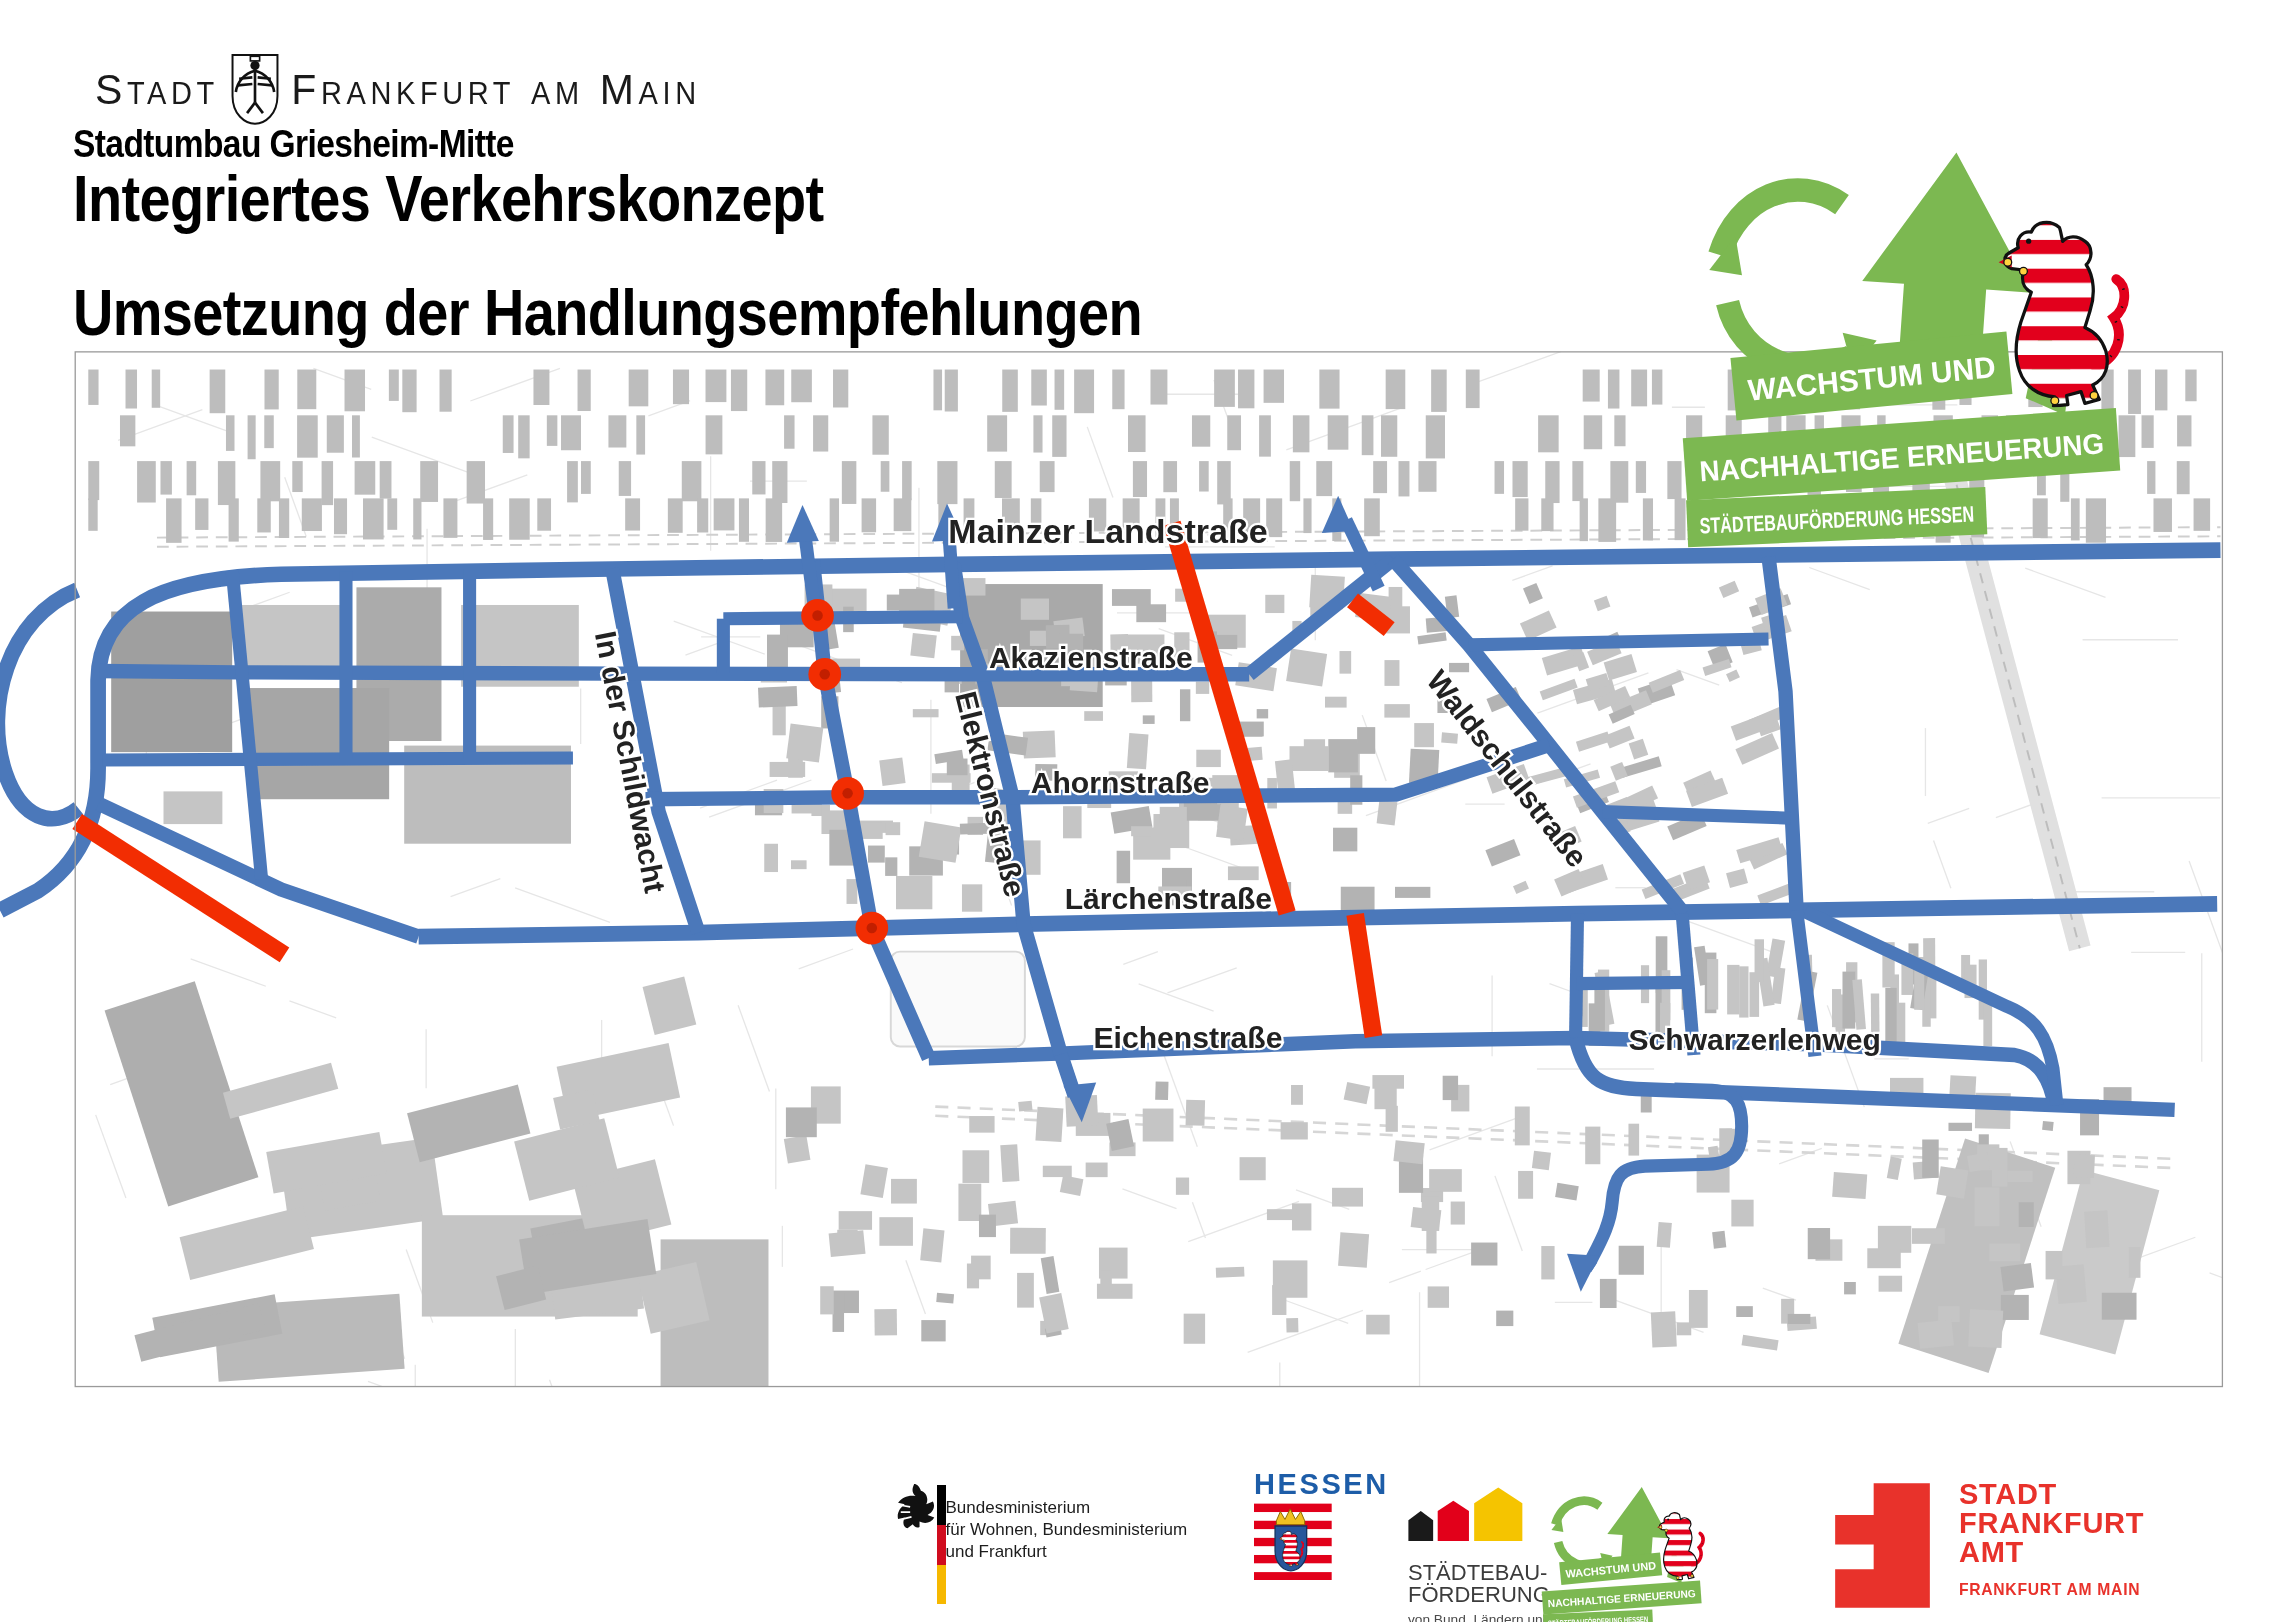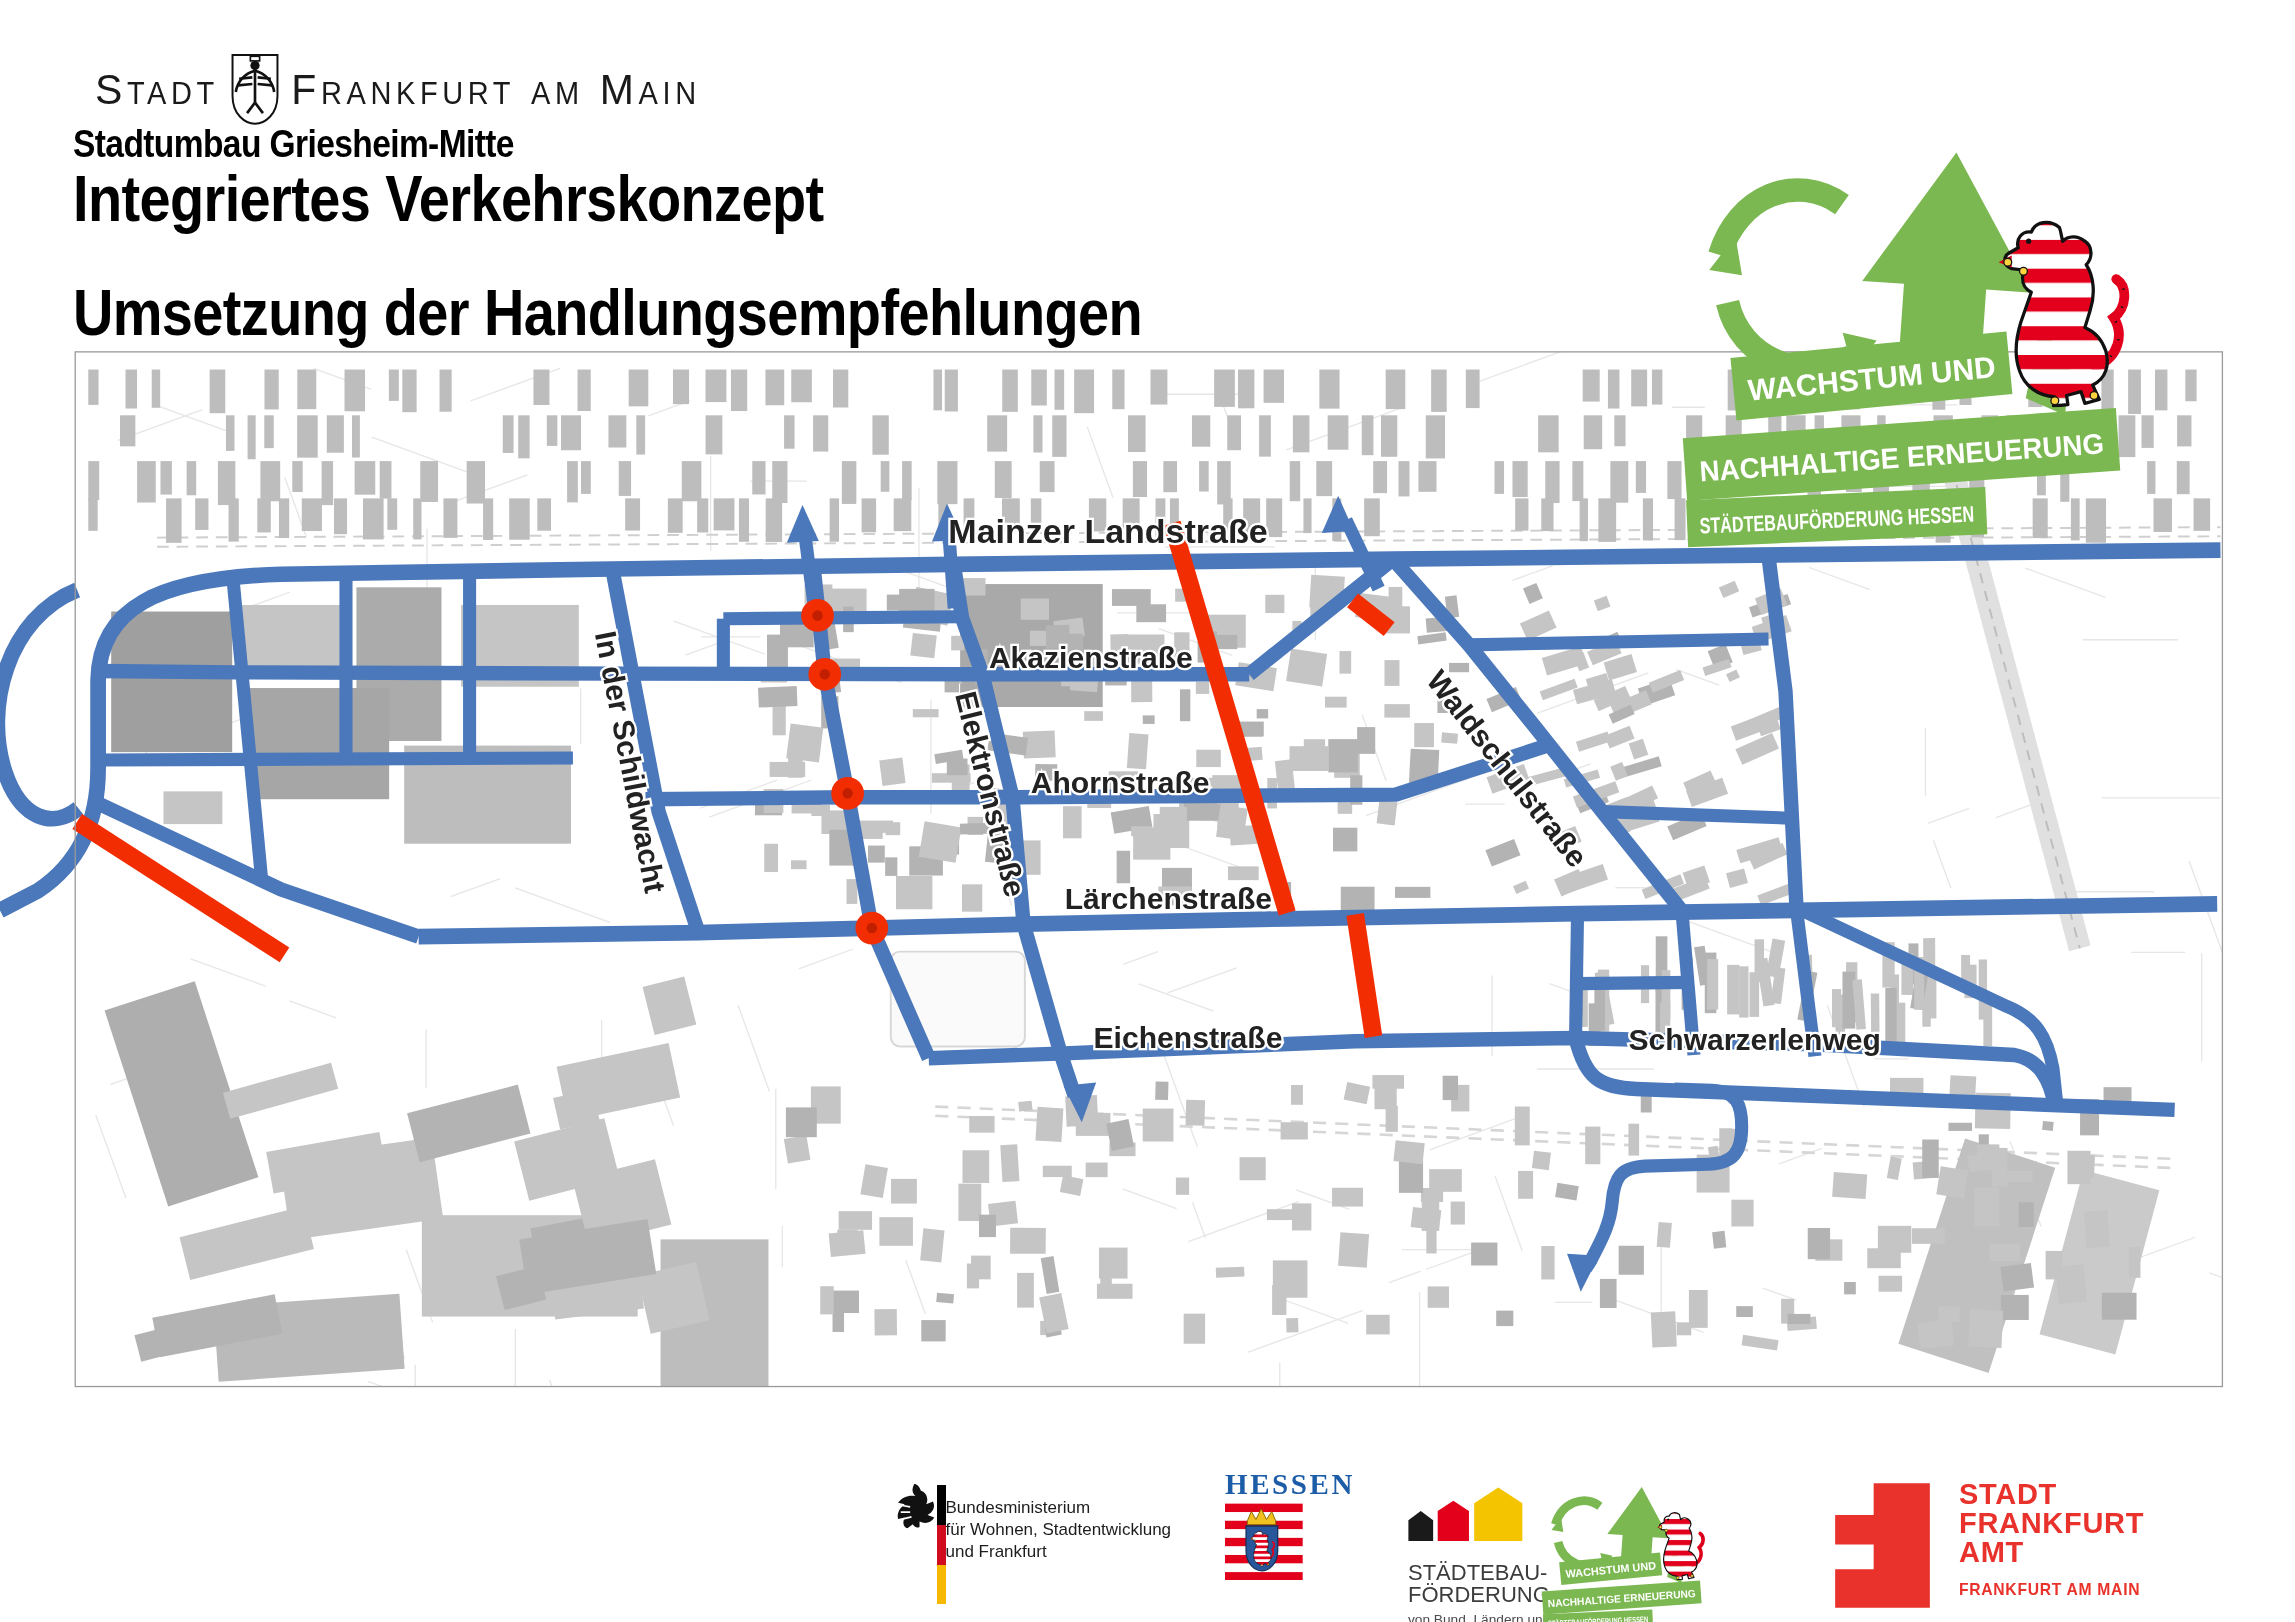--- a/index.html
+++ b/index.html
@@ -15,21 +15,21 @@
             transform:scaleX(.86);transform-origin:left top;white-space:nowrap;letter-spacing:-0.7px;}
   .t1{top:122px;font-size:39px;}
   .t2{top:161px;font-size:65px;}
   .t3{top:275px;font-size:65px;}
   
   .flogo{position:absolute;}
   .bmwsb{left:890px;top:1480px;display:flex;}
   .bmwsb .bar{width:8.5px;height:119px;display:flex;flex-direction:column;margin-top:5.2px;}
   .bmwsb .bar span{flex:1;}
   .bmwsb .txt{font-size:17px;line-height:22px;color:#1d1d1d;padding-top:17px;}
-  .hessen{left:1225px;top:1468px;font-family:Liberation Serif, serif;}
+  .hessen{left:1254px;top:1468px;}
   .hessen .hname{font-size:29px;font-weight:bold;color:#1d5da8;letter-spacing:2.6px;}
   .staedtebau{left:1408px;top:1485px;}
   .staedtebau .big{font-size:22px;font-weight:normal;color:#3c3c3c;line-height:21.6px;margin-top:19px;}
   .staedtebau .small{font-size:13.7px;color:#4a4a4a;line-height:16.4px;margin-top:6.5px;}
   .spa{left:1832px;top:1480px;display:flex;gap:26px;}
   .spa .txt{color:#e8322b;font-weight:bold;}
   .spa .big{font-size:29px;line-height:29px;letter-spacing:0.7px;}
   .spa .sub{font-size:15.7px;letter-spacing:0.7px;margin-top:14.4px;}
   .wbadge-big{position:absolute;left:1675px;top:134px;width:504px;height:425px;}
   .wbadge-mini{position:absolute;left:1539px;top:1480px;width:184px;height:156px;}
@@ -946,21 +946,21 @@
       <path d="M36,6 C32,14 33,20 38,24 C28,22 18,26 12,34 L22,36 C14,42 10,50 12,58 L22,56 C18,64 20,70 26,72 L34,66 C36,70 40,72 44,70 L44,62 C52,66 62,64 66,56 L56,52 C64,48 68,40 64,32 L54,36 C58,28 54,18 46,16 C44,10 40,6 36,6 Z" fill="#111"></path>
       <path d="M18,38 L30,40 M16,48 L30,48 M20,58 L32,55" stroke="#fff" stroke-width="2.5" fill="none"></path>
     </svg>
     <div class="bar">
       <span style="background:#000"></span>
         <span style="background:#d00c1e"></span>
         <span style="background:#f6b800"></span>
     </div>
     <div class="txt">
       <div>Bundesministerium</div>
-      <div>für Wohnen, Stadtentwicklung</div>
+      <div>für Wohnen, Bundesministerium</div>
       <div>und Frankfurt</div>
     </div>
   </div>
 
   <div class="flogo hessen">
     <div class="hname">HESSEN</div>
     <svg width="79" height="79" viewBox="0 0 120 120">
       <g>
         <rect x="0" y="4" width="118" height="13" fill="#e2001a"></rect>
           <rect x="0" y="17" width="118" height="13" fill="#fff"></rect>

